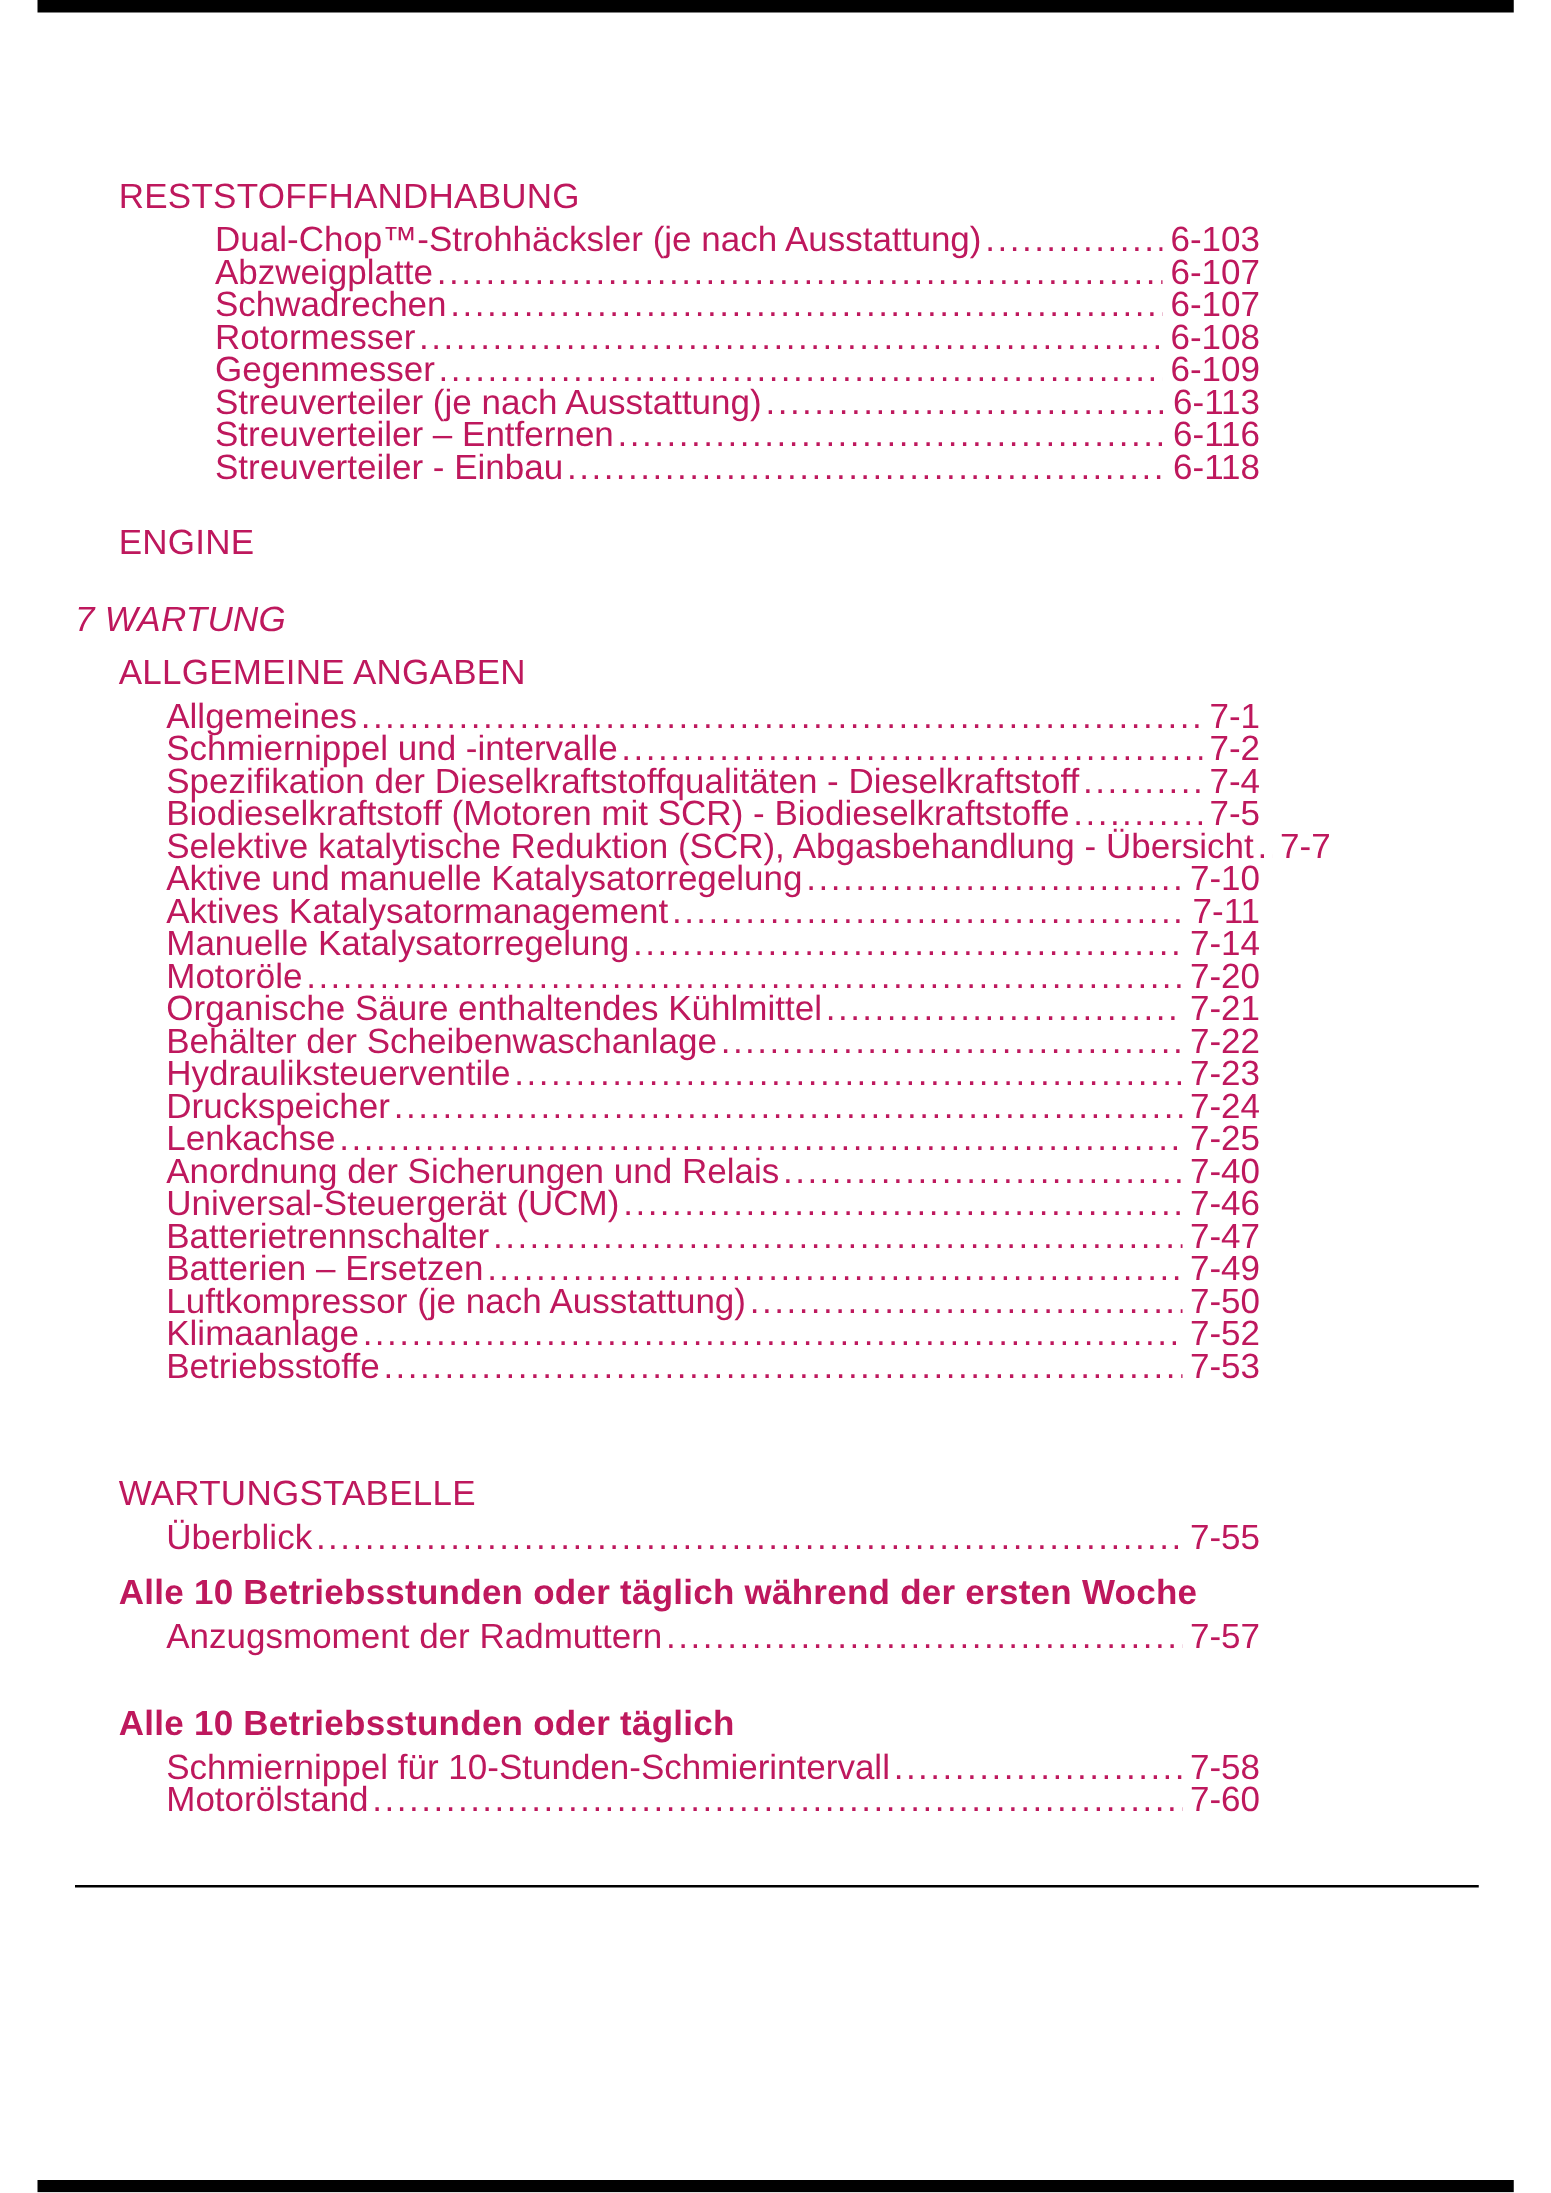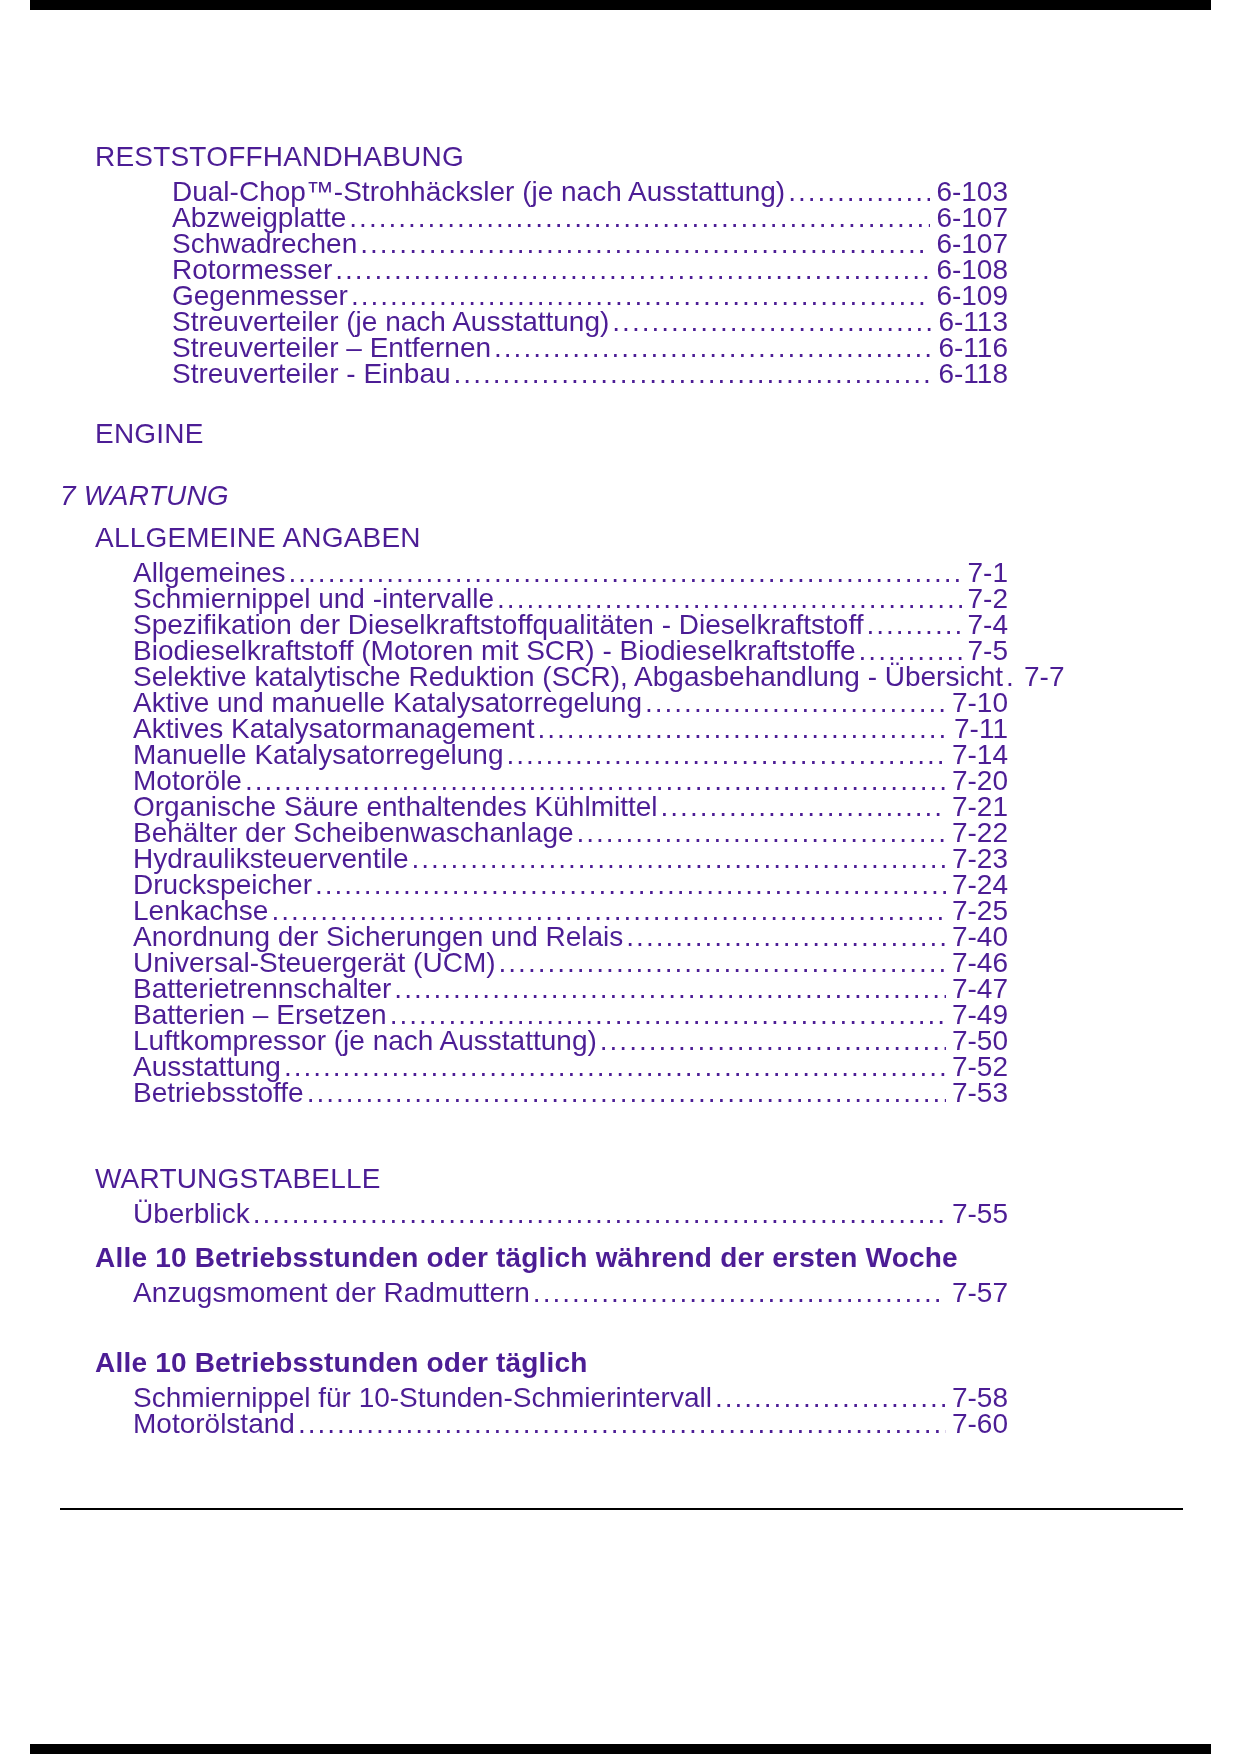--- a/index.html
+++ b/index.html
@@ -6,21 +6,21 @@
     margin: 0;
     padding: 0;
     background: #ffffff;
   }
   .page {
     position: relative;
     width: 1241px;
     height: 1754px;
     background: #ffffff;
     font-family: "Liberation Sans", sans-serif;
-    color: #4c1d95;
+    color: #be185d;
     overflow: hidden;
   }
   .top-bar {
     position: absolute;
     top: 0;
     left: 30px;
     right: 30px;
     height: 10px;
     background: #000000;
   }
@@ -47,21 +47,21 @@
     width: 1121px;
     padding-top: 140px;
     box-sizing: content-box;
   }
   .block { margin-top: 30px; }
   .block:first-child { margin-top: 0; }
   
   .content .block:nth-child(2) { margin-top: 30px; } 
   .content .block:nth-child(3) { margin-top: 28px; font-style: italic; } 
   .content .block:nth-child(4) { margin-top: 8px;  } 
-  .content .block:nth-child(5) { margin-top: 56px; } 
+  .content .block:nth-child(5) { margin-top: 72px; } 
   .content .block:nth-child(6) { margin-top: 14px; } 
   .content .block:nth-child(7) { margin-top: 40px; } 
 
   .heading {
     font-size: 28px;
     line-height: 34px;
     font-weight: 400;
     letter-spacing: 0.2px;
     white-space: nowrap;
     margin-bottom: 5px;
@@ -251,21 +251,21 @@
             <span class="entry-title">Batterien – Ersetzen</span>
             <span class="entry-dots"></span>
             <span class="entry-page">7-49</span>
           </div>
           <div class="entry">
             <span class="entry-title">Luftkompressor (je nach Ausstattung)</span>
             <span class="entry-dots"></span>
             <span class="entry-page">7-50</span>
           </div>
           <div class="entry">
-            <span class="entry-title">Ausstattung</span>
+            <span class="entry-title">Klimaanlage</span>
             <span class="entry-dots"></span>
             <span class="entry-page">7-52</span>
           </div>
           <div class="entry">
             <span class="entry-title">Betriebsstoffe</span>
             <span class="entry-dots"></span>
             <span class="entry-page">7-53</span>
           </div>
         </div>
       </div>

